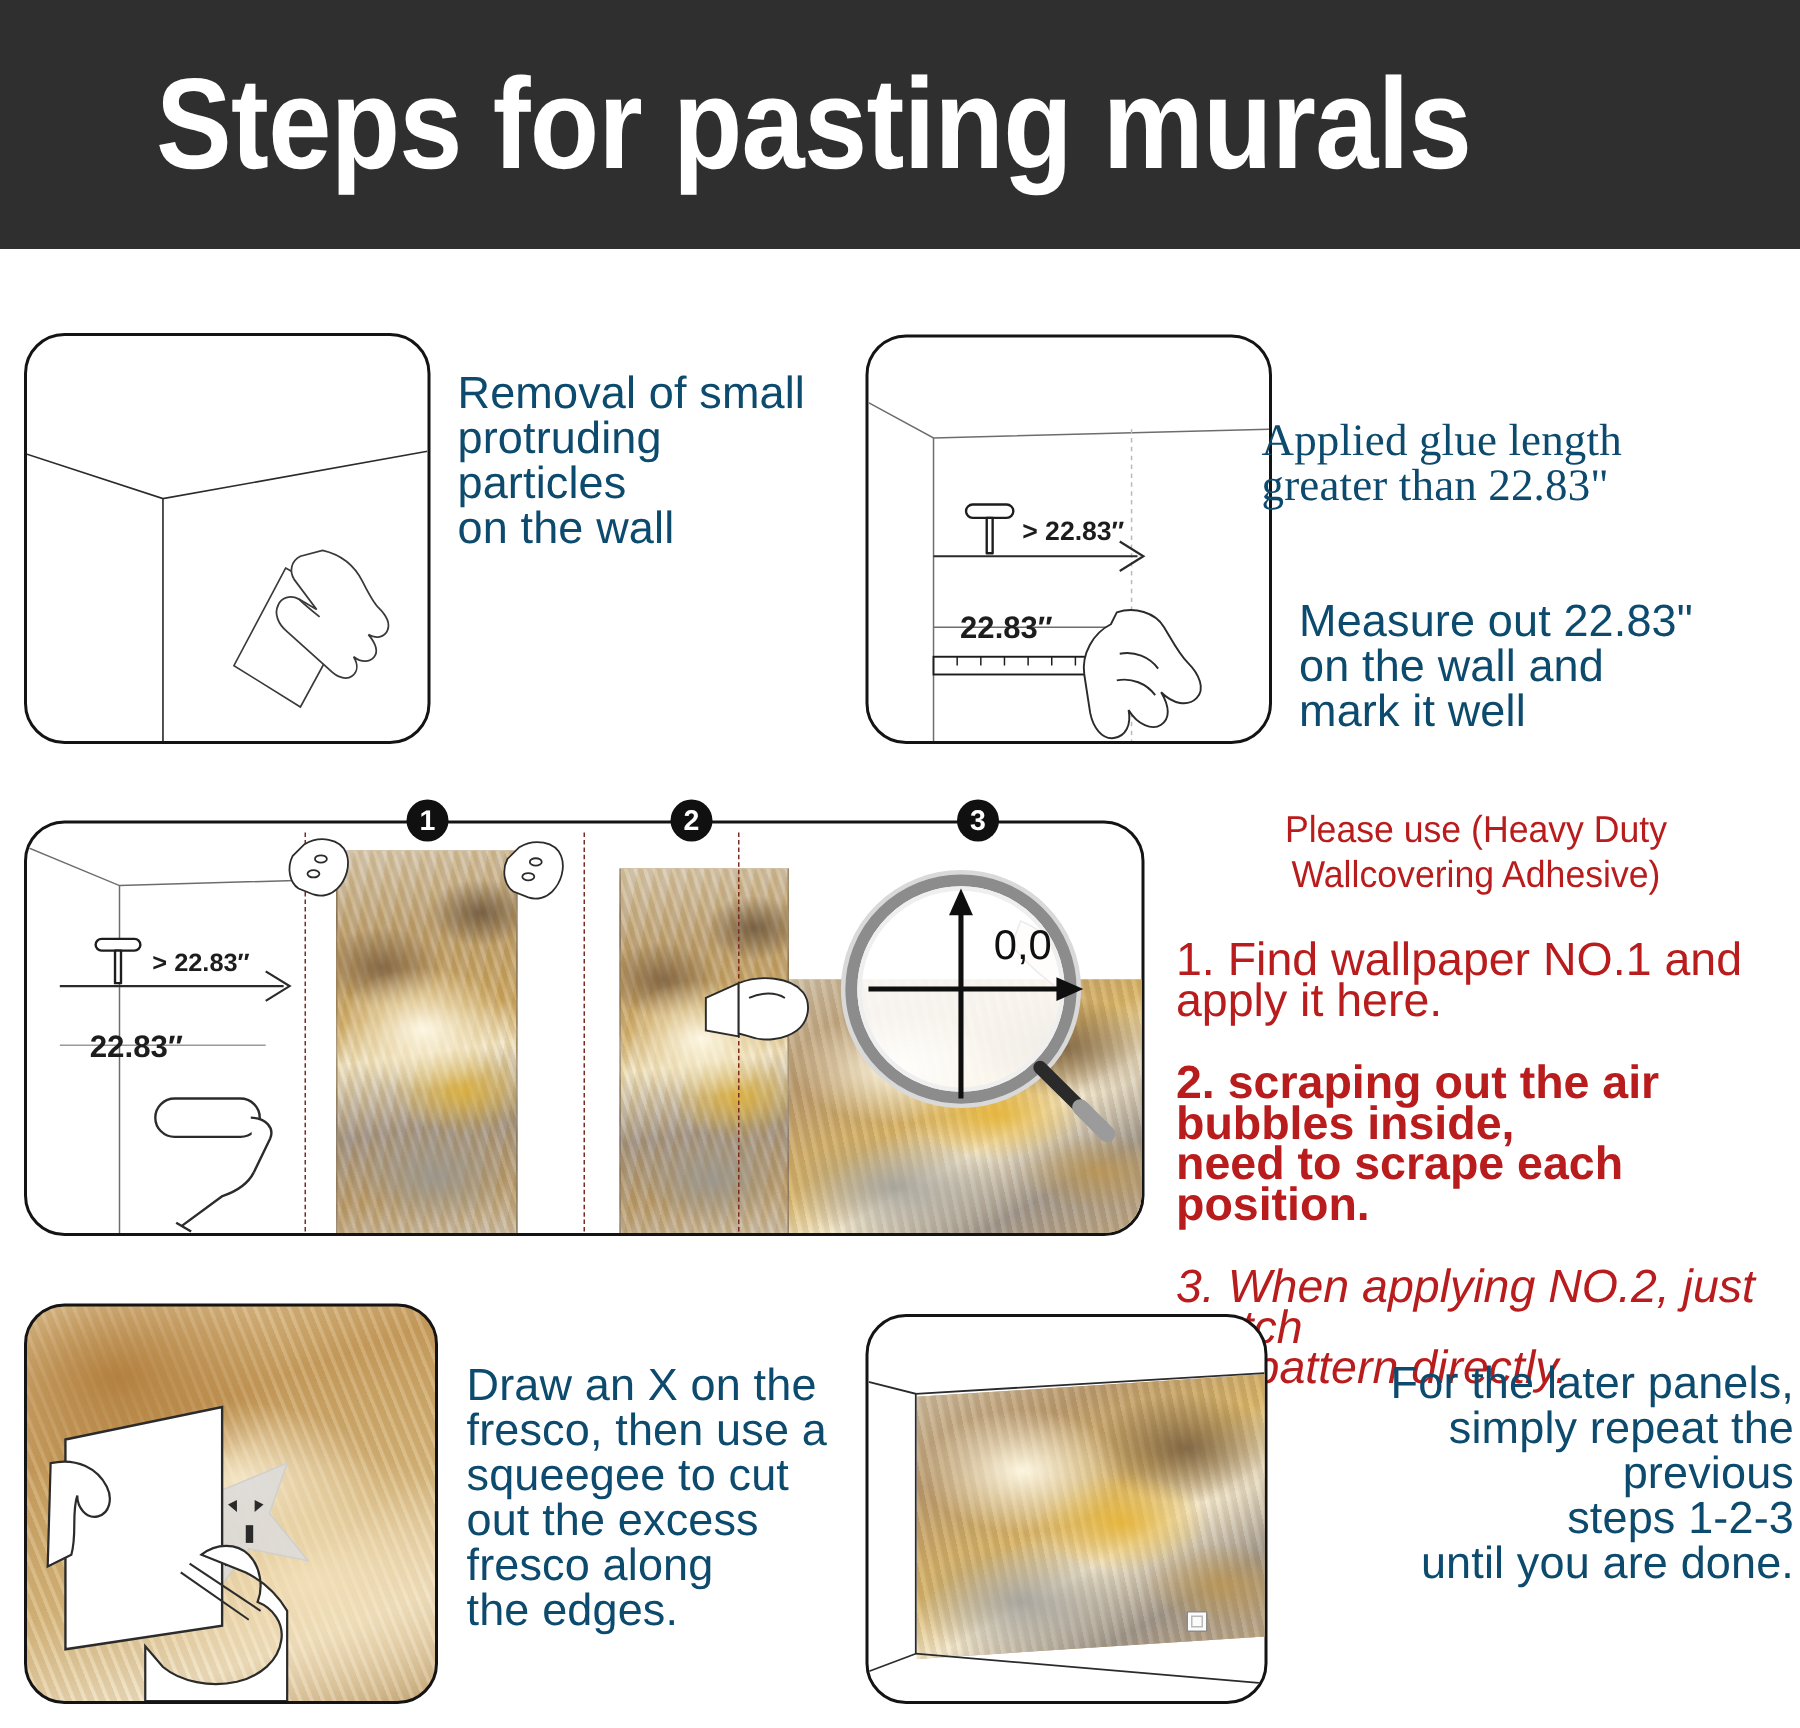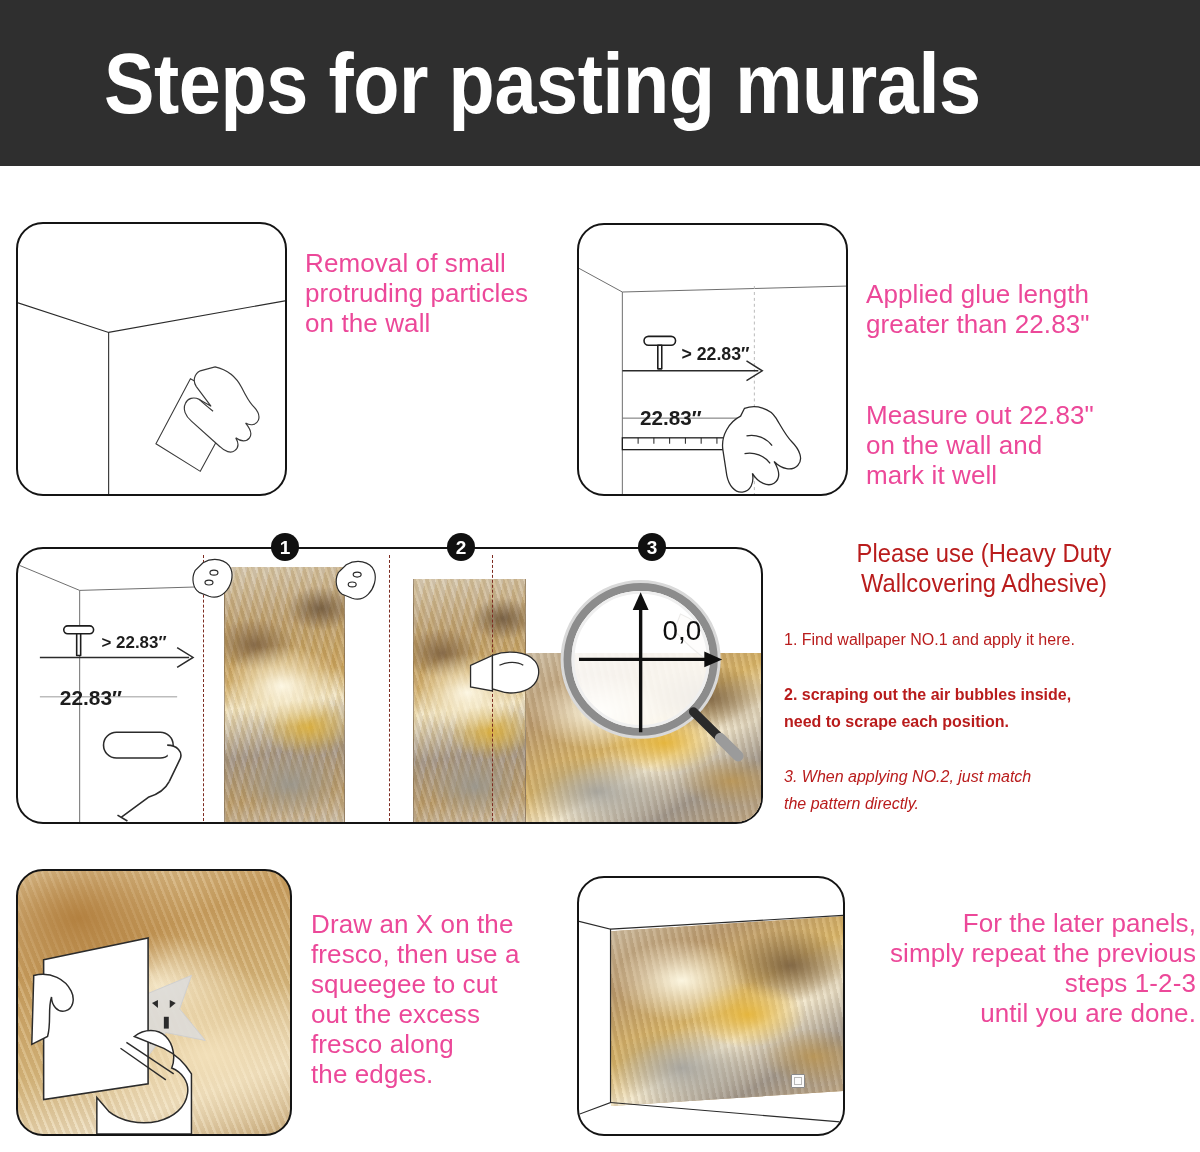--- a/index.html
+++ b/index.html
@@ -36,22 +36,22 @@
     border: 2.5px solid #141414;
     border-radius: 27px;
     background: #ffffff;
     overflow: hidden;
   }
   .box > svg { display: block; width: 100%; height: 100%; }
 
   
   .caption {
     position: absolute;
-    color: #ec4899;
-    font-size: 26px;
+    color: #0c4a6e;
+    font-size: 30px;
     line-height: 30px;
     white-space: pre-line;
     letter-spacing: 0.1px;
   }
 
   
   .badge {
     position: absolute;
     width: 28px; height: 28px;
     border-radius: 50%;
@@ -65,21 +65,21 @@
   }
 
   
   .instr { position: absolute; color: #b91c1c; }
   .instr .please {
     font-family: "Liberation Sans Narrow", "Liberation Sans", sans-serif;
     font-size: 25px; line-height: 30px; text-align: center;
     transform: scaleX(0.95); transform-origin: center;
   }
   .instr .step {
-    font-size: 16px; line-height: 27px; white-space: pre-line;
+    font-size: 31px; line-height: 27px; white-space: pre-line;
   }
 
   
   .marble {
     background-color: #b99a6e;
     background-image:
       radial-gradient(ellipse 70% 22% at 48% 46%, rgba(255,250,232,0.95) 0%, rgba(245,232,196,0.55) 38%, rgba(245,232,196,0) 72%),
       radial-gradient(ellipse 55% 16% at 70% 62%, rgba(226,176,42,0.75) 0%, rgba(226,176,42,0) 70%),
       radial-gradient(ellipse 48% 14% at 25% 30%, rgba(120,92,62,0.8) 0%, rgba(120,92,62,0) 72%),
       radial-gradient(ellipse 60% 18% at 55% 84%, rgba(150,150,146,0.8) 0%, rgba(150,150,146,0) 70%),
@@ -201,21 +201,21 @@
         <path d="M168 186 C180 182 194 186 200 196 C206 206 210 214 216 220
                  C224 228 228 238 222 244 C216 250 206 248 198 240
                  C204 250 204 258 198 262 C192 266 182 262 176 252
                  C178 262 174 270 166 271 C158 272 152 264 150 254
                  L146 228 C144 214 152 200 164 194 Z"></path>
         <path d="M170 214 C180 212 190 216 196 224"></path>
         <path d="M168 232 C178 230 188 234 194 242"></path>
       </g>
     </svg>
   </div>
-  <div class="caption" style="left:866px; top:279px; width:300px;">Applied glue length
+  <div class="caption" style="left:841px; top:279px; width:300px;font-family:Liberation Serif, serif;">Applied glue length
 greater than 22.83"</div>
   <div class="caption" style="left:866px; top:400px; width:300px;">Measure out 22.83"
 on the wall and
 mark it well</div>
 
   <div class="box" style="left:16px; top:547px; width:747px; height:277px;">
 
     <svg viewBox="0 0 747 277" preserveAspectRatio="none" style="position:absolute; left:0; top:0;">
       <g fill="none" stroke="#6d6d6d" stroke-width="1">
         <path d="M0 16 L62 42 L197 38"></path>

